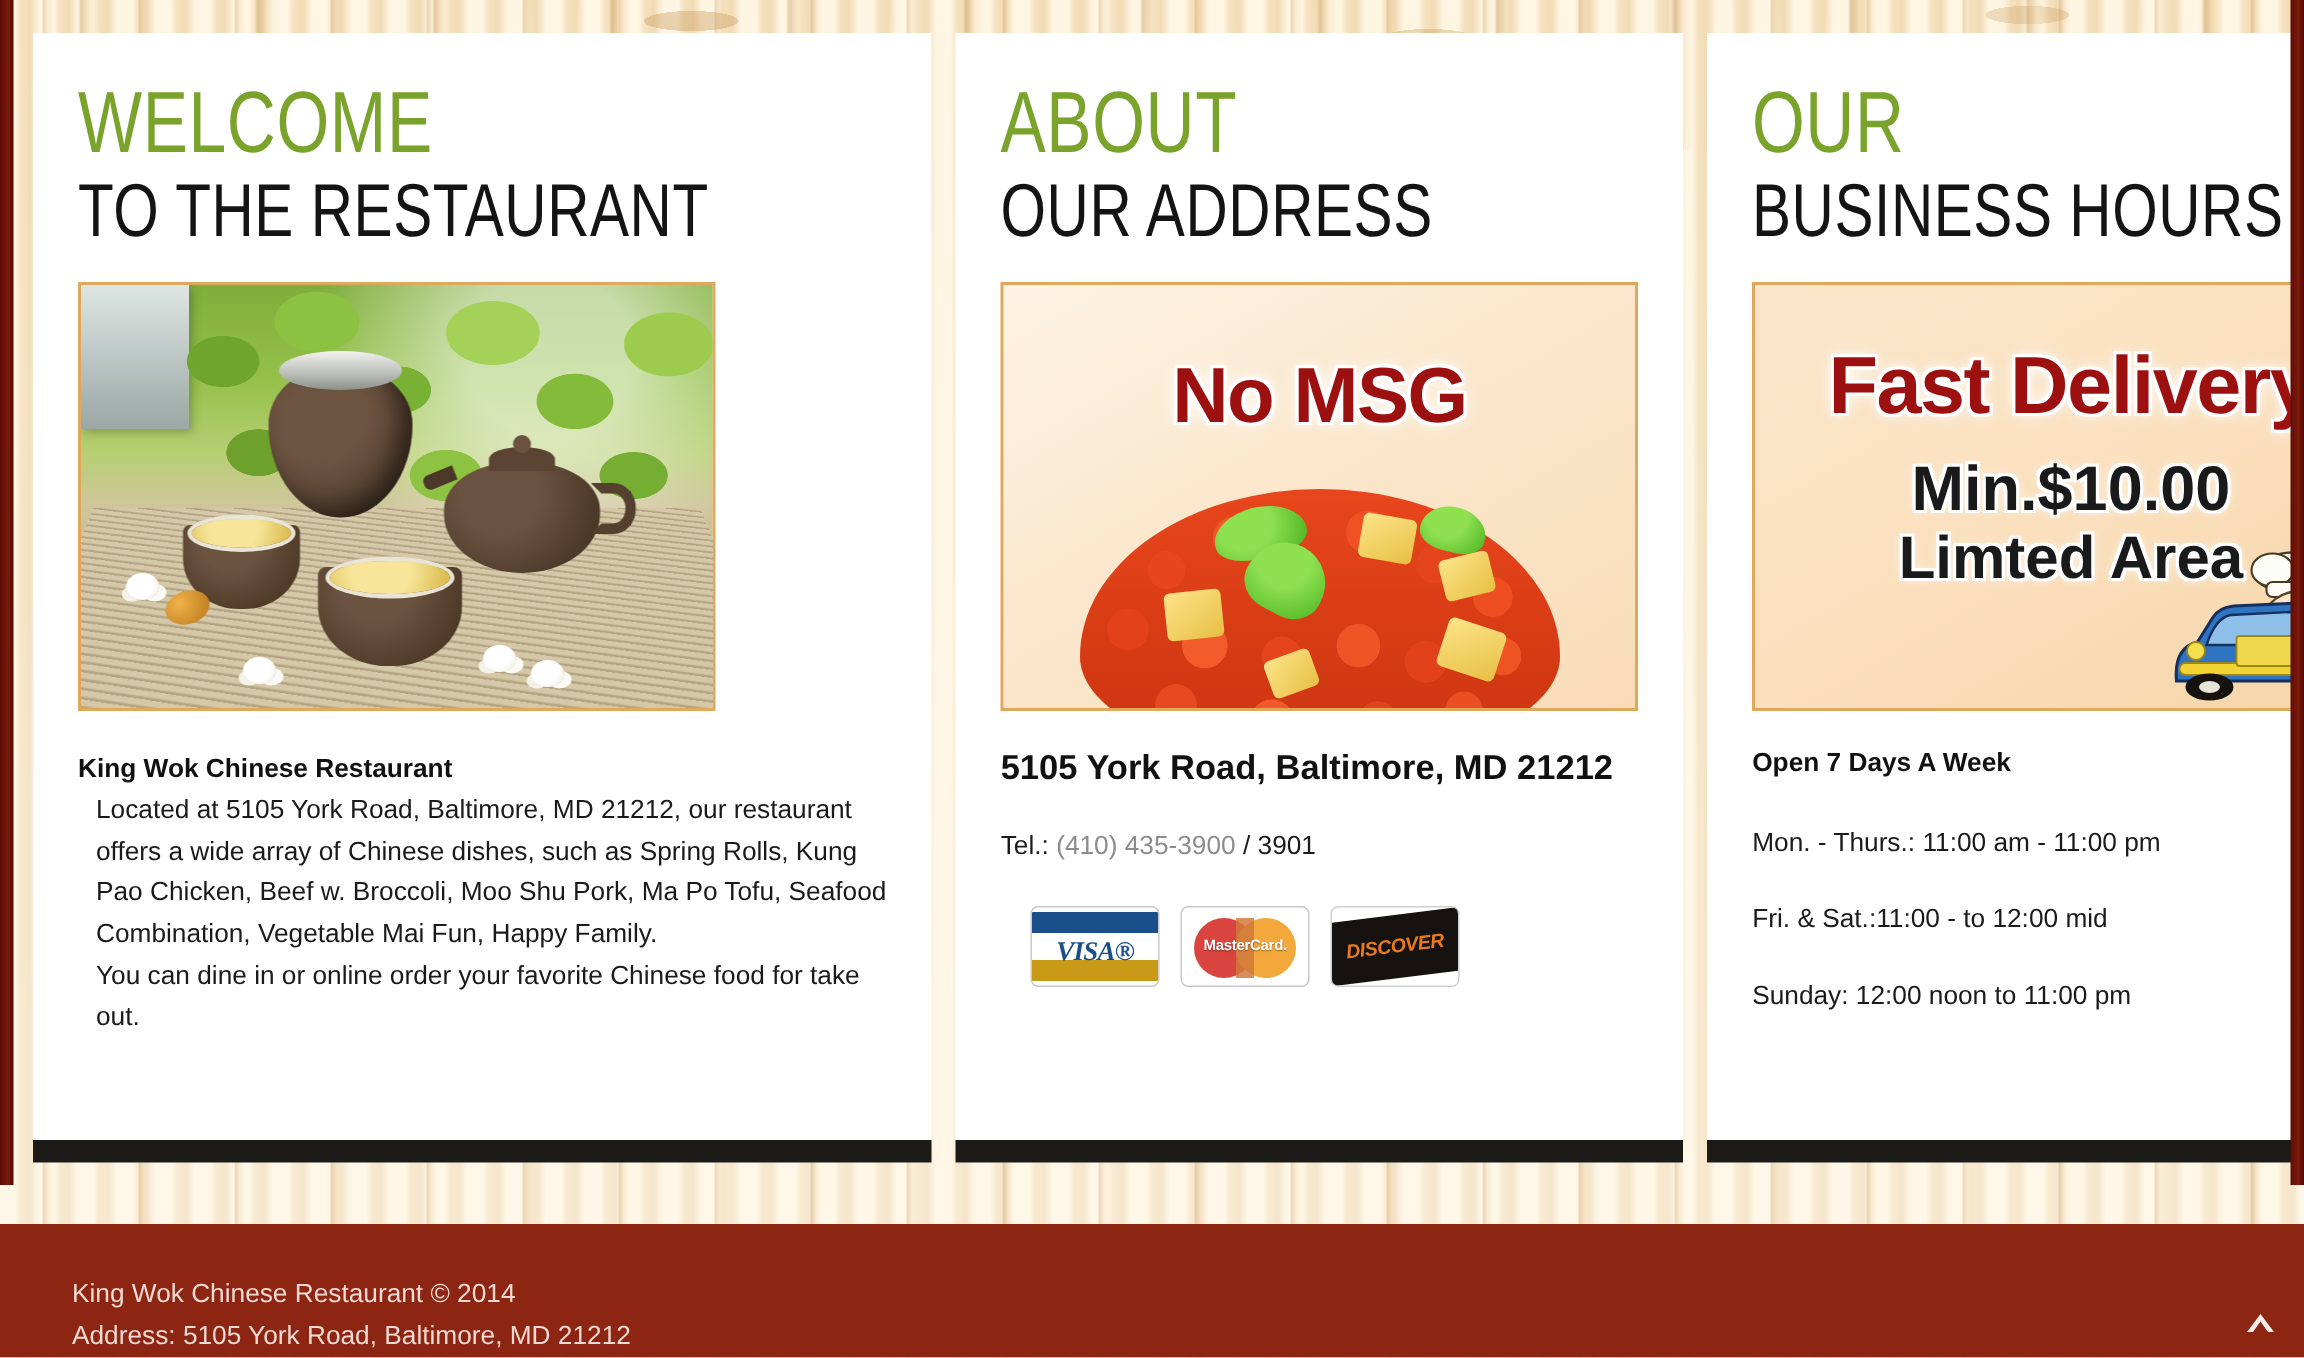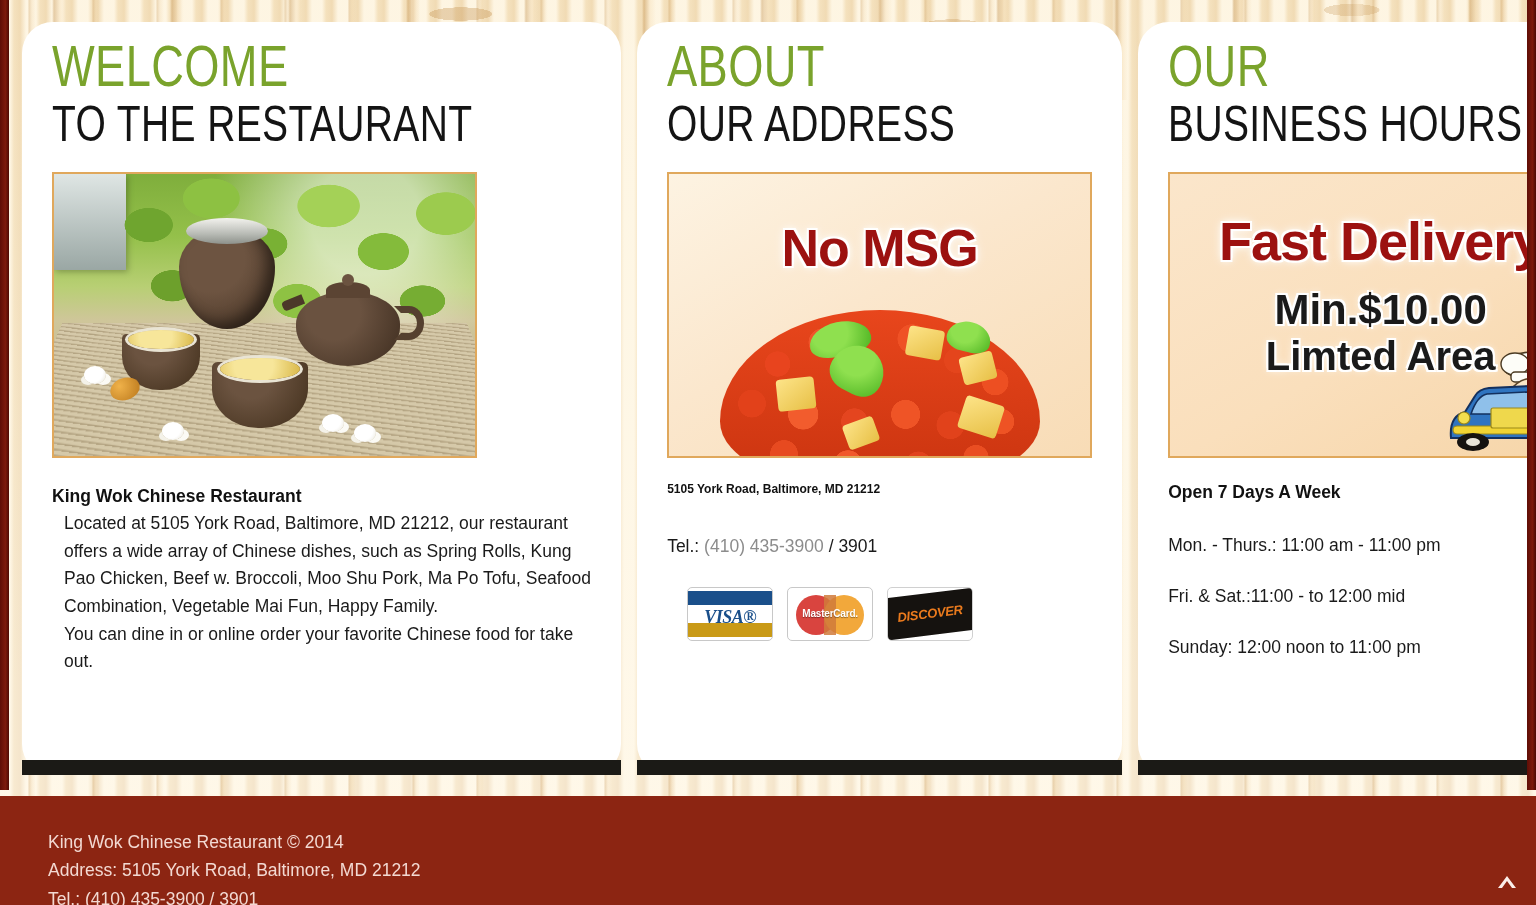--- a/index.html
+++ b/index.html
@@ -83,22 +83,21 @@
     gap: 16px;
     z-index: 4;
   }
 
   .panel {
     position: relative;
     flex: 1 1 0;
     background: #ffffff;
     display: flex;
     flex-direction: column;
-    padding: 14px 30px 0 30px;
-    border-radius: 31px;
+    padding: 30px 30px 0 30px;
   }
   .panel-footer-bar {
     position: absolute;
     left: 0; right: 0; bottom: 0;
     height: 15px;
     background: #1b1a16;
   }
 
   
   .heading-green, .heading-dark {
@@ -316,24 +315,24 @@
     color: #111;
     line-height: 1.6;
   }
   .body-text {
     font-size: 17.5px;
     color: #1a1a1a;
     line-height: 1.58;
     margin-left: 12px;
   }
   .addr-line {
-    font-size: 12px;
+    font-size: 23px;
     font-weight: bold;
     color: #111;
-    margin-bottom: 40px;
+    margin-bottom: 28px;
   }
   .tel-line {
     font-size: 17.5px;
     color: #1a1a1a;
     margin-bottom: 30px;
   }
   .tel-link { color: #8c8c8c; }
   .catering-line {
     font-size: 17.5px;
     font-weight: bold;
@@ -427,21 +426,21 @@
     font-size: 13px;
     color: #ea7a1d;
     transform: rotate(-7deg);
     letter-spacing: -0.3px;
   }
 
   
   #footer {
     position: absolute;
     left: 0; right: 0; bottom: 0;
-    height: 109px;
+    height: 89px;
     background: #8c2512;
     z-index: 7;
     padding: 32px 0 0 48px;
   }
   .footer-line {
     font-size: 17.5px;
     color: #f3d9d2;
     line-height: 1.62;
     white-space: nowrap;
   }

